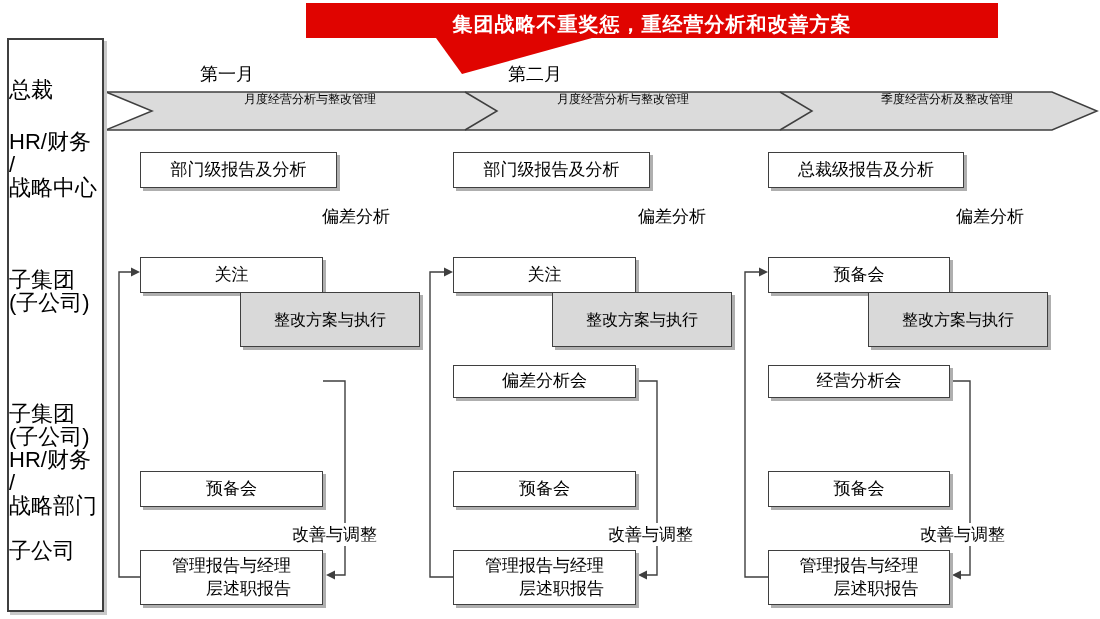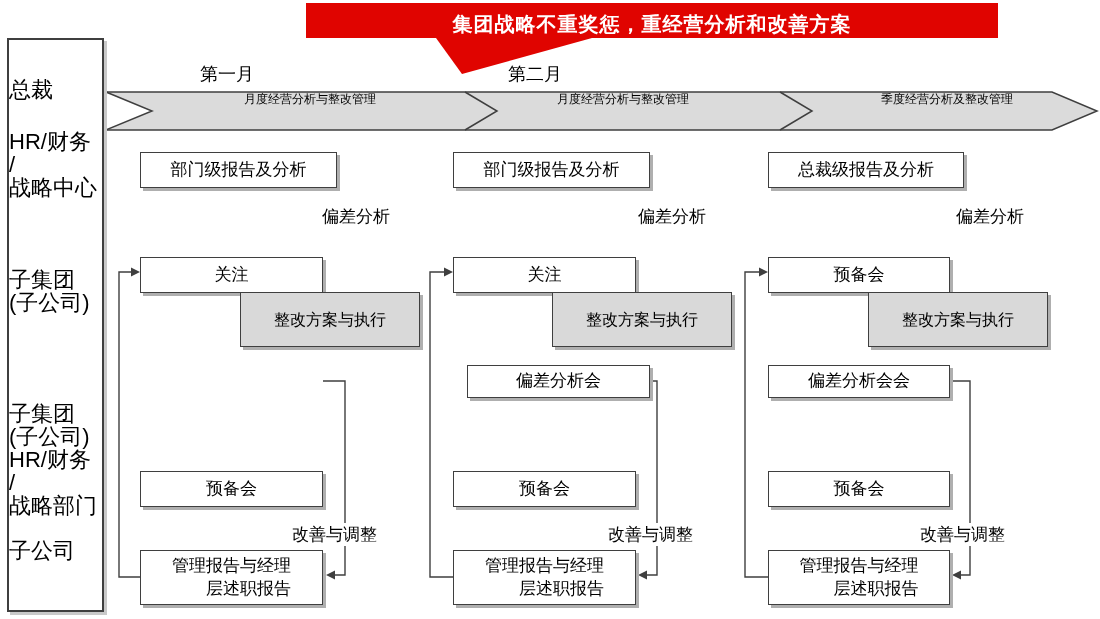--- a/index.html
+++ b/index.html
@@ -102,22 +102,22 @@
   <div class="label" style="left:956px;top:205px;width:100px;">偏差分析</div>
 
   <div class="box" style="left:140px;top:257px;width:183px;height:36px;">关注</div>
   <div class="box" style="left:453px;top:257px;width:183px;height:36px;">关注</div>
   <div class="box" style="left:768px;top:257px;width:182px;height:36px;">预备会</div>
 
   <div class="box gray" style="left:240px;top:292px;width:180px;height:55px;">整改方案与执行</div>
   <div class="box gray" style="left:552px;top:292px;width:180px;height:55px;">整改方案与执行</div>
   <div class="box gray" style="left:868px;top:292px;width:180px;height:55px;">整改方案与执行</div>
 
-  <div class="box" style="left:453px;top:365px;width:183px;height:33px;margin-left:14px;">偏差分析会</div>
-  <div class="box" style="left:768px;top:365px;width:182px;height:33px;">偏差分析会会</div>
+  <div class="box" style="left:453px;top:365px;width:183px;height:33px;">偏差分析会</div>
+  <div class="box" style="left:768px;top:365px;width:182px;height:33px;">经营分析会</div>
 
   <div class="box" style="left:140px;top:471px;width:183px;height:36px;">预备会</div>
   <div class="box" style="left:453px;top:471px;width:183px;height:36px;">预备会</div>
   <div class="box" style="left:768px;top:471px;width:182px;height:36px;">预备会</div>
 
   <div class="label" style="left:292px;top:523px;width:120px;background:#fff;z-index:2;">改善与调整</div>
   <div class="label" style="left:608px;top:523px;width:120px;background:#fff;z-index:2;">改善与调整</div>
   <div class="label" style="left:920px;top:523px;width:120px;background:#fff;z-index:2;">改善与调整</div>
 
   <div class="box pre" style="left:140px;top:550px;width:183px;height:55px;">管理报告与经理

